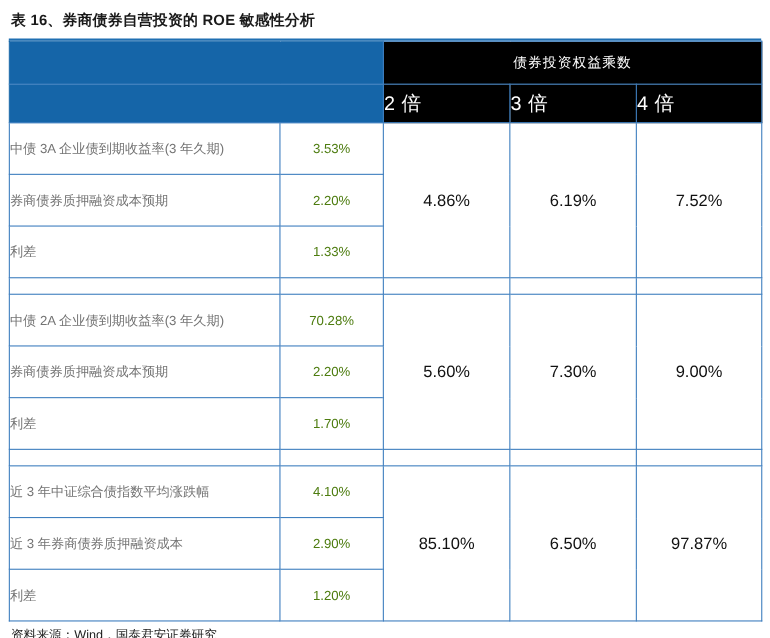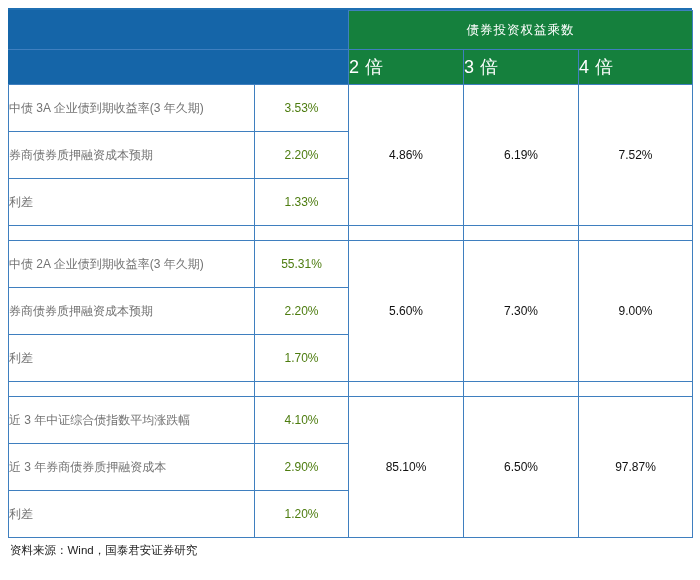--- a/index.html
+++ b/index.html
@@ -40,21 +40,21 @@
     margin: 0 0 0 0;
     table-layout: fixed;
   }
   table.roe td, table.roe th {
     border: 1px solid #3f7fbf;
     padding: 0;
     vertical-align: middle;
     font-weight: normal;
   }
   .hdr-blue {
-    background: #15803d;
+    background: #000000;
     color: #ffffff;
   }
   .hdr-top-left {
     background: #1565a8;
     border-left: 1px solid #1565a8 !important;
     border-top: 1px solid #1565a8 !important;
   }
   .hdr-group {
     text-align: center;
     font-size: 12.5px;
@@ -77,21 +77,21 @@
     white-space: nowrap;
   }
   .num {
     font-size: 12px;
     text-align: center;
     padding: 0 8px 0 4px;
     height: 46px;
     color: #4d7c0f;
   }
   .val {
-    font-size: 12px;
+    font-size: 15px;
     text-align: center;
     color: #111;
   }
   .spacer td {
     border-left: 1px solid #3f7fbf;
     border-right: 1px solid #3f7fbf;
     border-top: none;
     border-bottom: none;
     height: 14px;
   }
@@ -100,20 +100,21 @@
     color: #222;
     margin: 5px 0 0 2px;
     white-space: nowrap;
   }
 </style>
 </head>
 <body>
 
 <div class="page">
 
+  <div class="title">表 16、券商债券自营投资的 ROE 敏感性分析</div>
   <div class="rule"></div>
 
   <table class="roe">
     <colgroup>
       <col style="width:246px">
       <col style="width:94px">
       <col style="width:115px">
       <col style="width:115px">
       <col style="width:114px">
     </colgroup>
@@ -147,21 +148,21 @@
       <tr class="spacer">
         <td></td>
         <td></td>
         <td></td>
         <td></td>
         <td></td>
       </tr>
 
       <tr>
         <td class="lbl">中债 2A 企业债到期收益率(3 年久期)</td>
-        <td class="num">55.31%</td>
+        <td class="num">70.28%</td>
         <td class="val" rowspan="3">5.60%</td>
         <td class="val" rowspan="3">7.30%</td>
         <td class="val" rowspan="3">9.00%</td>
       </tr>
       <tr>
         <td class="lbl">券商债券质押融资成本预期</td>
         <td class="num">2.20%</td>
       </tr>
       <tr>
         <td class="lbl">利差</td>

